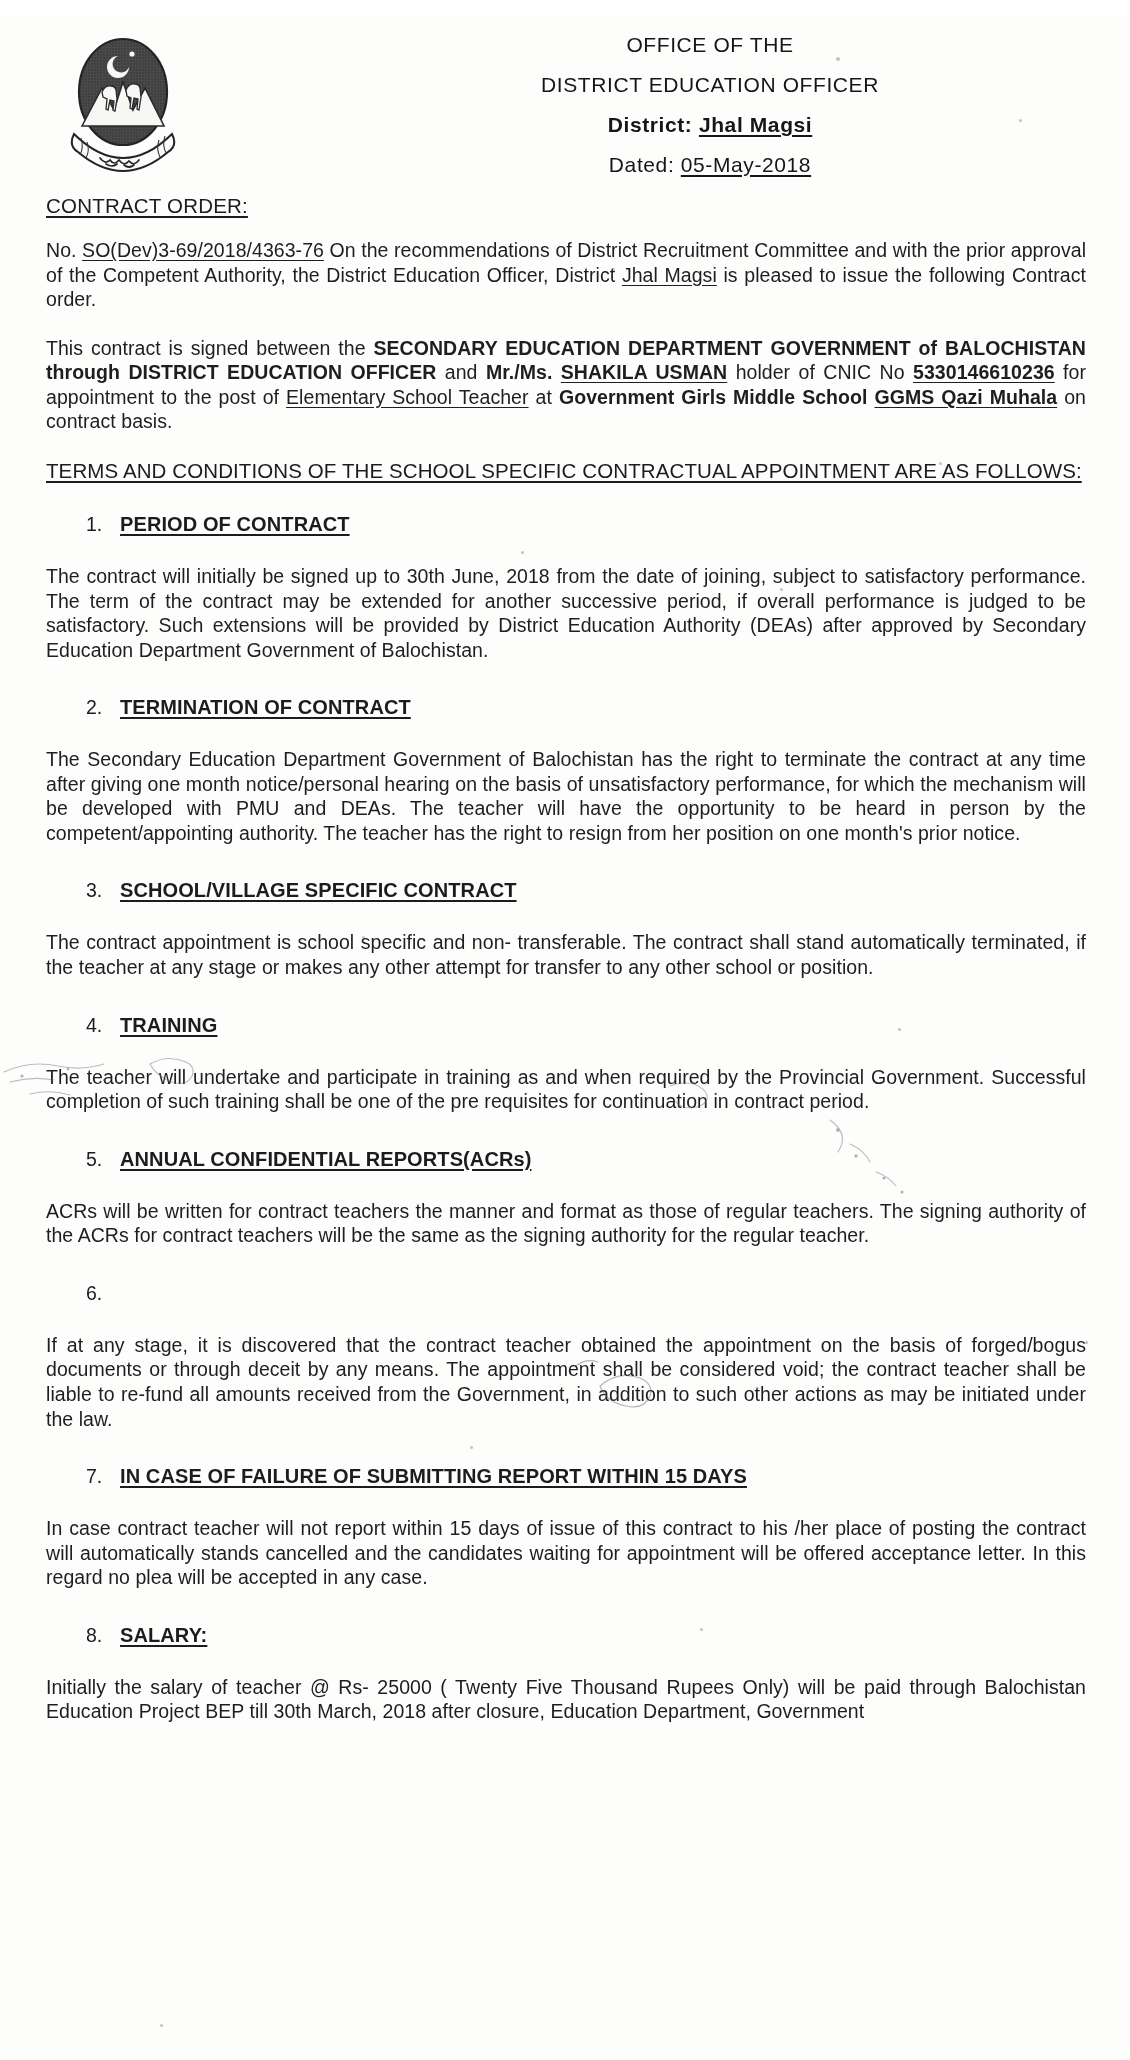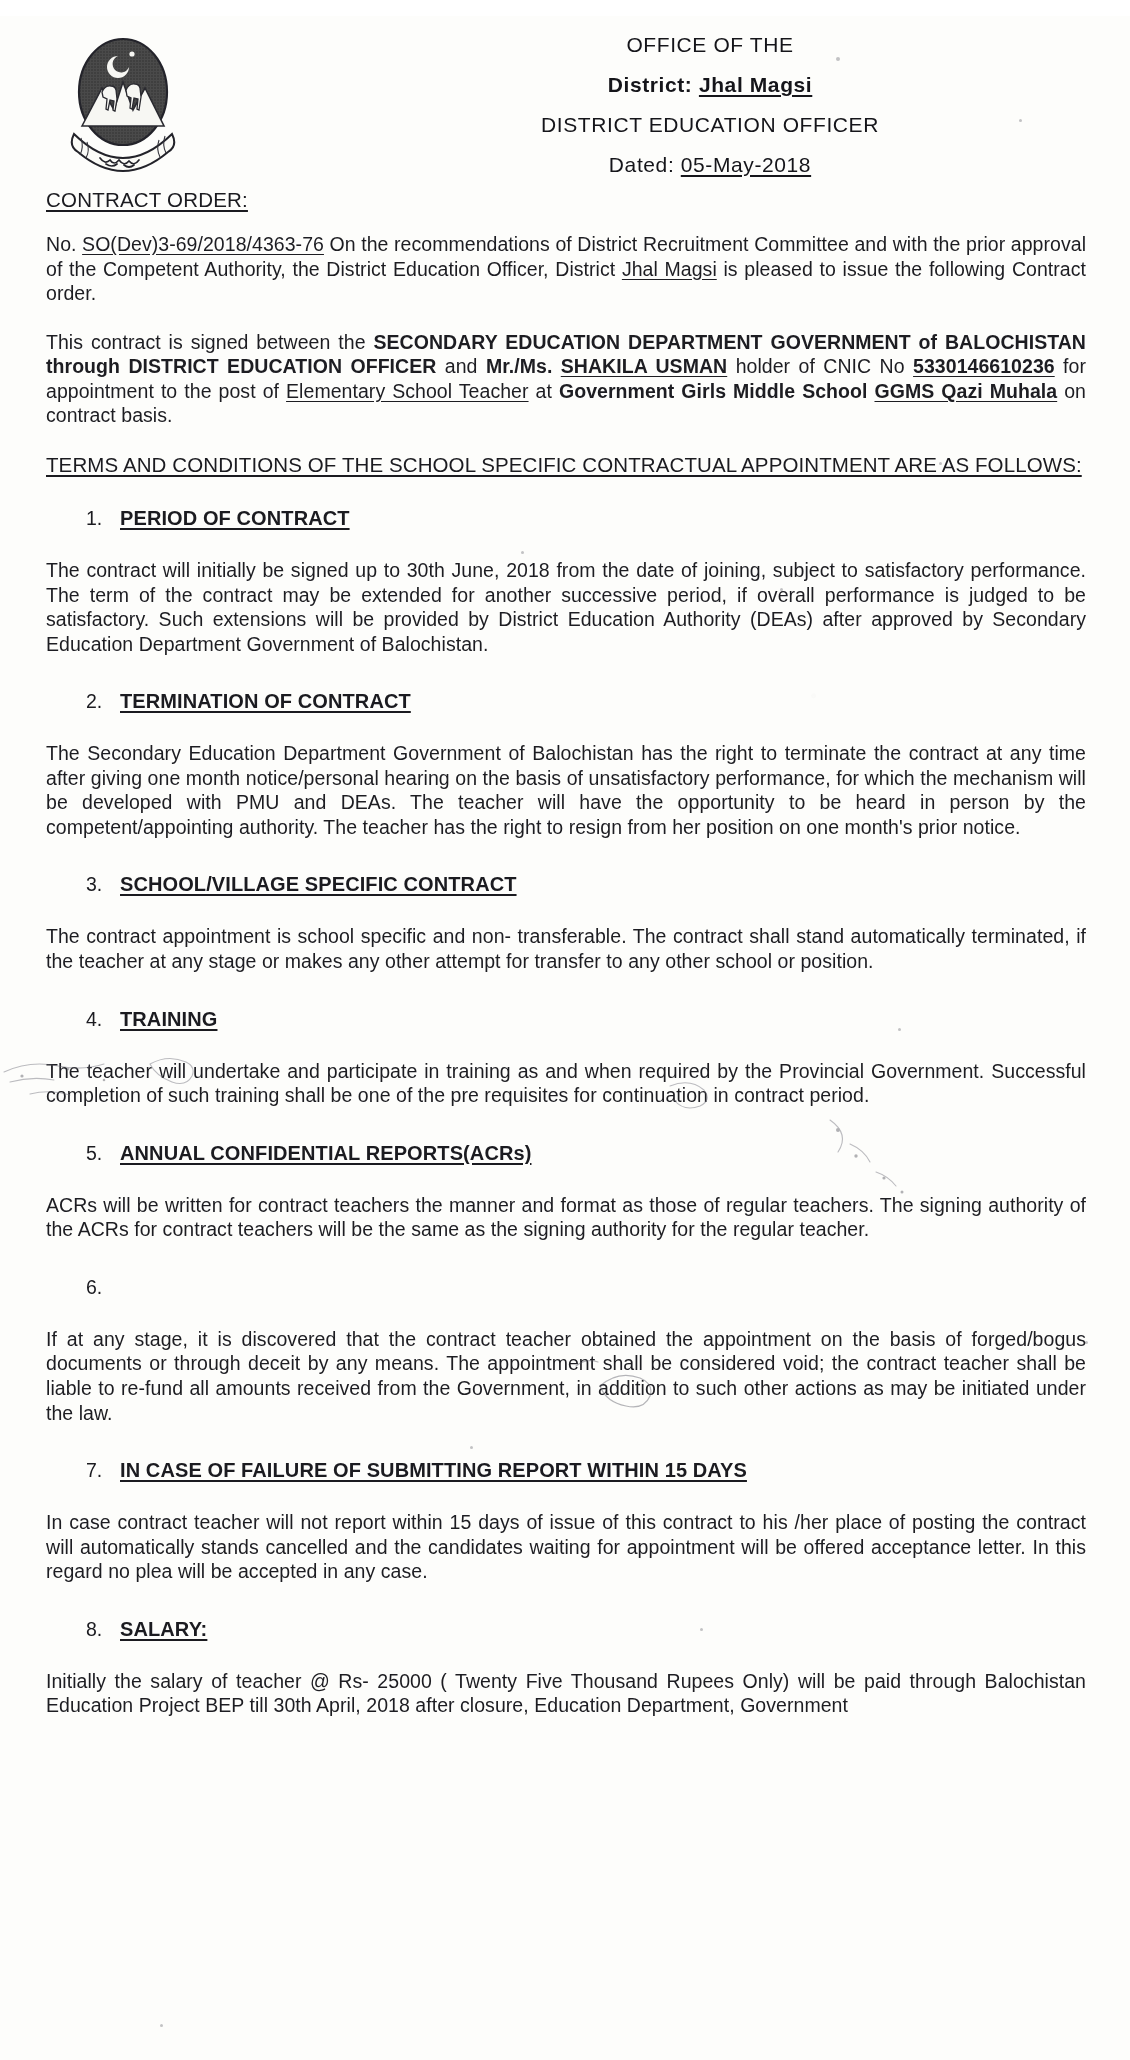--- a/index.html
+++ b/index.html
@@ -56,21 +56,21 @@
     color: #15151a;
     white-space: nowrap;
   }
   .hl.bold { font-weight: bold; }
   .u { text-decoration: underline; text-underline-offset: 3px; }
 
   
   .doc {
     position: absolute;
     left: 46px;
-    top: 172px;
+    top: 178px;
     width: 1040px;
   }
 
   .sec-title {
     font-size: 20.5px;
     font-weight: normal;
     text-decoration: underline;
     text-underline-offset: 3px;
     margin: 0 0 20px 0;
     letter-spacing: 0.2px;
@@ -174,25 +174,25 @@
         <g stroke="#23232a" stroke-width="1.7" fill="none" stroke-linecap="round">
           <path d="M36 128 q5 7 10 2 q4 6 9 0 q5 7 10 1 q5 6 10 -1"></path>
           <path d="M42 134 q6 4 11 0"></path>
           <path d="M60 135 q5 4 10 0"></path>
         </g>
       </svg>
     </div>
 
     <div class="header-lines">
       <div class="hl">OFFICE OF THE</div>
+      <div class="hl">DISTRICT EDUCATION OFFICER</div>
       <div class="hl bold">
         <span>District:</span>
         <span class="u">Jhal Magsi</span>
       </div>
-      <div class="hl">DISTRICT EDUCATION OFFICER</div>
       <div class="hl">
         <span>Dated:</span>
         <span class="u">05-May-2018</span>
       </div>
     </div>
   </div>
 
   <div class="doc">
 
     <div class="sec-title">CONTRACT ORDER:</div>
@@ -264,21 +264,21 @@
     </div>
     <div class="clause-body">
       <p class="para">In case contract teacher will not report within 15 days of issue of this contract to his /her place of posting the contract will automatically stands cancelled and the candidates waiting for appointment will be offered acceptance letter. In this regard no plea will be accepted in any case.</p>
     </div>
 
     <div class="clause-head">
       <span class="clause-num">8.</span>
       <span class="clause-label">SALARY:</span>
     </div>
     <div class="clause-body">
-      <p class="para">Initially the salary of teacher @ Rs- 25000 ( Twenty Five Thousand Rupees Only) will be paid through Balochistan Education Project BEP till 30th April, 2018 after closure, Education Department, Government</p>
+      <p class="para">Initially the salary of teacher @ Rs- 25000 ( Twenty Five Thousand Rupees Only) will be paid through Balochistan Education Project BEP till 30th March, 2018 after closure, Education Department, Government</p>
     </div>
 
   </div>
 
   <div class="speck" style="left:836px;top:41px;width:4px;height:4px;"></div>
   <div class="speck" style="left:1019px;top:103px;width:3px;height:3px;"></div>
   <div class="speck" style="left:612px;top:252px;width:3px;height:3px;"></div>
   <div class="speck" style="left:939px;top:446px;width:3px;height:3px;"></div>
   <div class="speck" style="left:521px;top:535px;width:3px;height:3px;"></div>
   <div class="speck" style="left:780px;top:572px;width:3px;height:3px;"></div>

